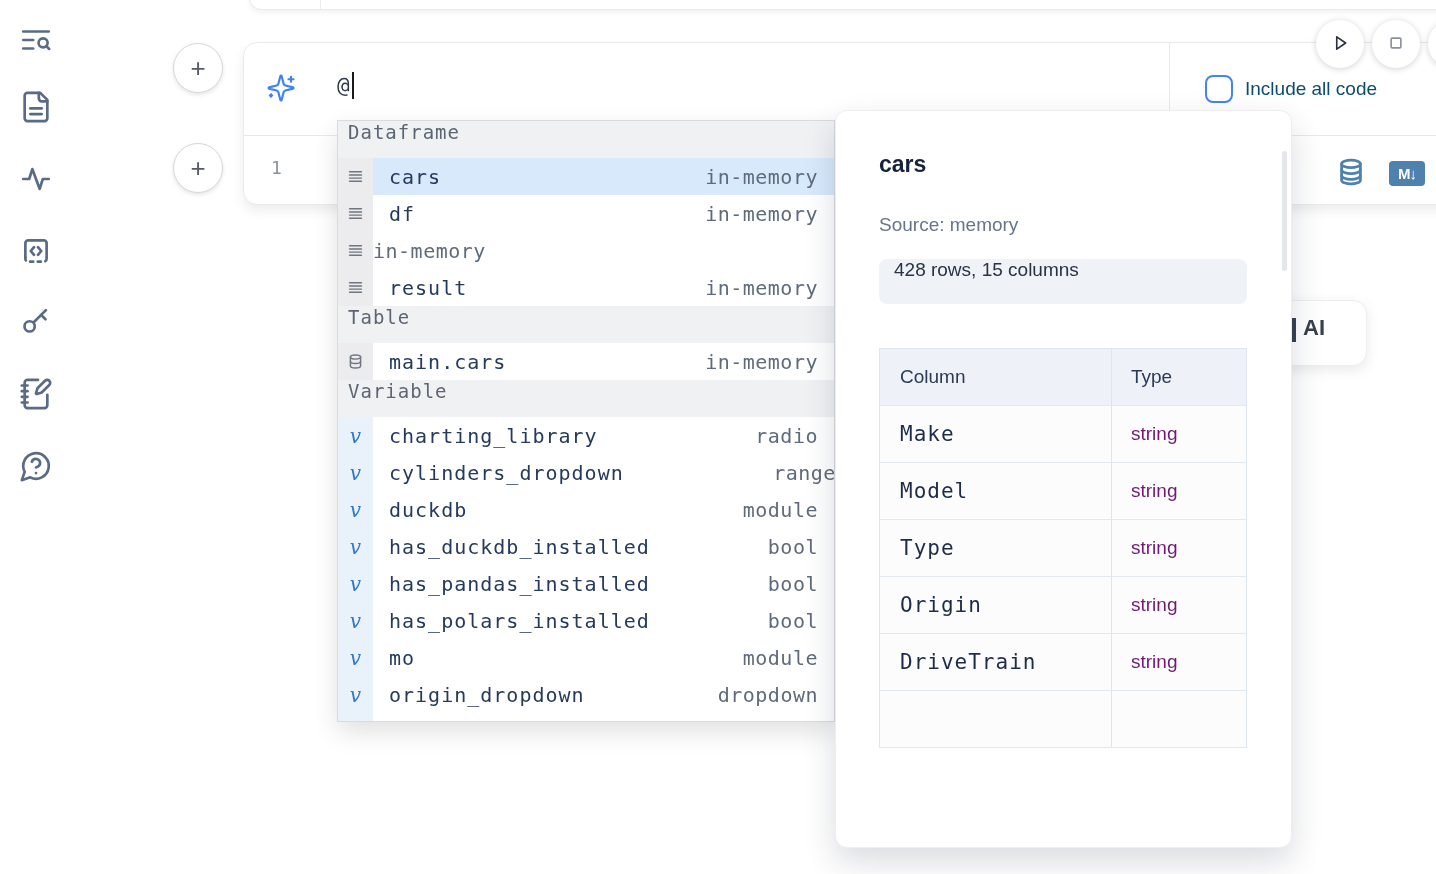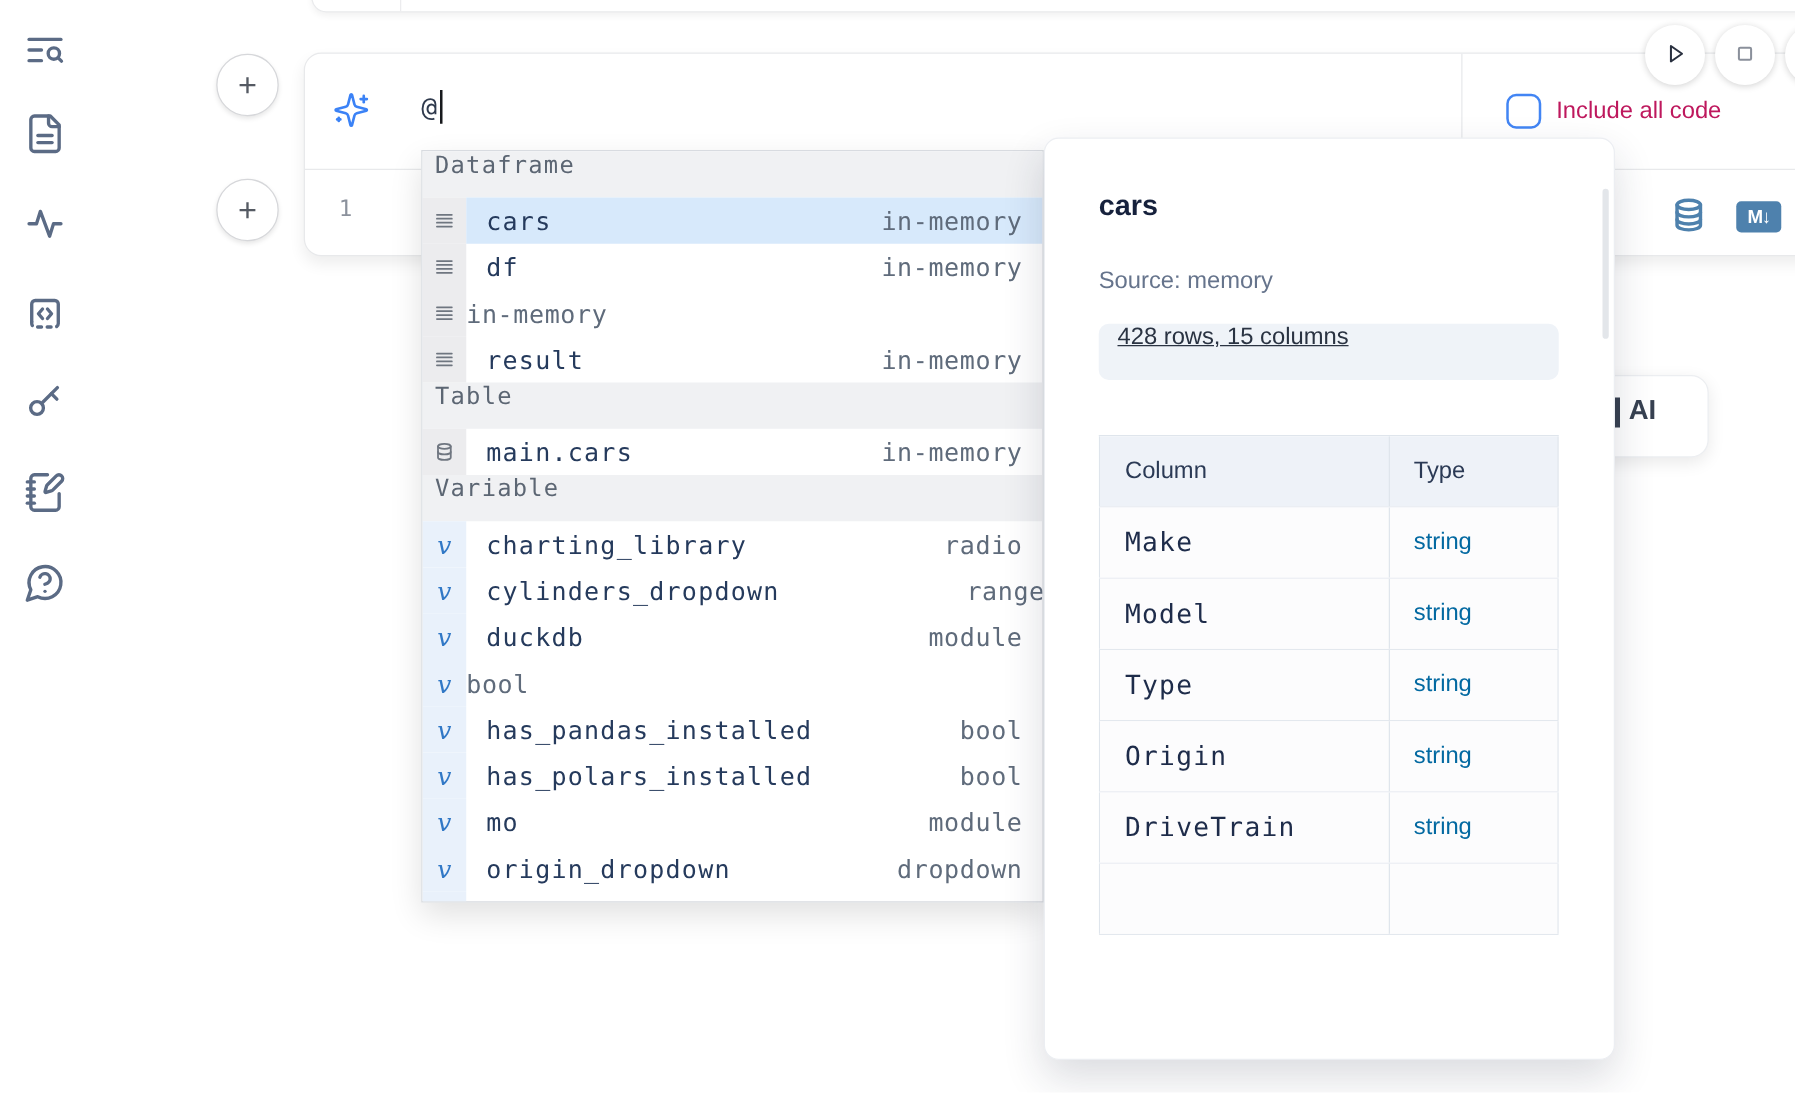--- a/index.html
+++ b/index.html
@@ -53,21 +53,21 @@
     display:flex; align-items:center; justify-content:center; }
   .circle-btn svg { width:26px; height:26px; fill:none; stroke-linejoin:round; stroke-linecap:round; }
   .run  { left:1316px; } .run svg  { stroke:#2a3140; stroke-width:1.5; }
   .stop { left:1372px; } .stop svg { stroke:#8a909b; stroke-width:1.5; }
   .ghost { left:1428px; }
 
   
   .include-code { position:absolute; left:1205px; top:75px; display:flex; align-items:center;
     cursor:pointer; z-index:6; }
   .checkbox { width:28px; height:28px; border:2px solid #4285f4; border-radius:8px; background:#fff; }
-  .include-label { margin-left:12px; font:19px "Liberation Sans", sans-serif; color:#be185d; }
+  .include-label { margin-left:12px; font:19px "Liberation Sans", sans-serif; color:#0c4a6e; }
 
   
   .ai-card { position:absolute; left:1240px; top:300px; width:127px; height:66px; background:#fff;
     border:1px solid #eceef1; border-radius:14px; box-shadow:0 4px 14px rgba(0,0,0,.09);
     z-index:8; cursor:pointer; }
   .ai-card .clip-bar { position:absolute; left:51px; top:17px; width:4px; height:24px; background:#374151; }
   .ai-card .ai-label { position:absolute; left:62px; top:14px; font:bold 22px "Liberation Sans", sans-serif;
     color:#374151;text-align:right; }
 
   
@@ -91,32 +91,32 @@
   
   .panel { position:absolute; left:835px; top:110px; width:457px; height:738px; background:#fff;
     border:1px solid #eceef2; border-radius:12px; box-shadow:0 14px 32px rgba(30,40,60,.16);
     z-index:12; }
   .pv-title { position:absolute; left:43px; top:40px; font:bold 23px "Liberation Sans", sans-serif;
     color:#16213c; }
   .pv-source { position:absolute; left:43px; top:90px; font:19px "Liberation Sans", sans-serif;
     color:#66748c;margin-top:13px; }
   .pv-pill { position:absolute; left:43px; top:148px; width:368px; height:45px; background:#eff3f8;
     border-radius:8px; line-height:45px; padding-left:15px; font:19px "Liberation Sans", sans-serif;
-    color:#2a3342;text-decoration:underline; }
+    color:#2a3342; }
   .pv-table { position:absolute; left:43px; top:237px; width:368px; height:462px; overflow:hidden;
     border-top:1px solid #dfe5ec; }
   .pv-tr { display:flex; height:57px; border-bottom:1px solid #e3e8ee; }
   .pv-c1 { width:233px; border-left:1px solid #dfe5ec; border-right:1px solid #dfe5ec;
     display:flex; align-items:center; padding-left:20px; background:#fcfcfd; }
   .pv-c2 { width:135px; border-right:1px solid #dfe5ec; display:flex; align-items:center;
     padding-left:19px; background:#fcfcfd; }
   .pv-tr.head .pv-c1, .pv-tr.head .pv-c2 { background:#eef2f8;
     font:19px "Liberation Sans", sans-serif; color:#2b3a55; }
   .pv-name { font:21px "DejaVu Sans Mono", monospace; letter-spacing:1px; color:#1e2c4a; }
-  .pv-type { font:19px "Liberation Sans", sans-serif; color:#0369a1; }
+  .pv-type { font:19px "Liberation Sans", sans-serif; color:#701a75; }
   .pv-scroll { position:absolute; right:4px; top:40px; width:5px; height:120px; background:#e3e6ea;
     border-radius:3px; }
 </style>
 </head>
 <body>
 
 <div class="screen">
 
   <nav class="sidebar">
     <button class="side-btn" style="top:23px">
@@ -325,20 +325,21 @@
     <div class="dd-row">
       <span class="gut gut-var">v</span>
       <span class="dd-body">
           <span class="dd-name">duckdb</span>
           <span class="dd-type">module</span>
         </span>
     </div>
     <div class="dd-row">
       <span class="gut gut-var">v</span>
       <span class="dd-body">
+          <span class="dd-name">has_duckdb_installed</span>
           <span class="dd-type">bool</span>
         </span>
     </div>
     <div class="dd-row">
       <span class="gut gut-var">v</span>
       <span class="dd-body">
           <span class="dd-name">has_pandas_installed</span>
           <span class="dd-type">bool</span>
         </span>
     </div>

